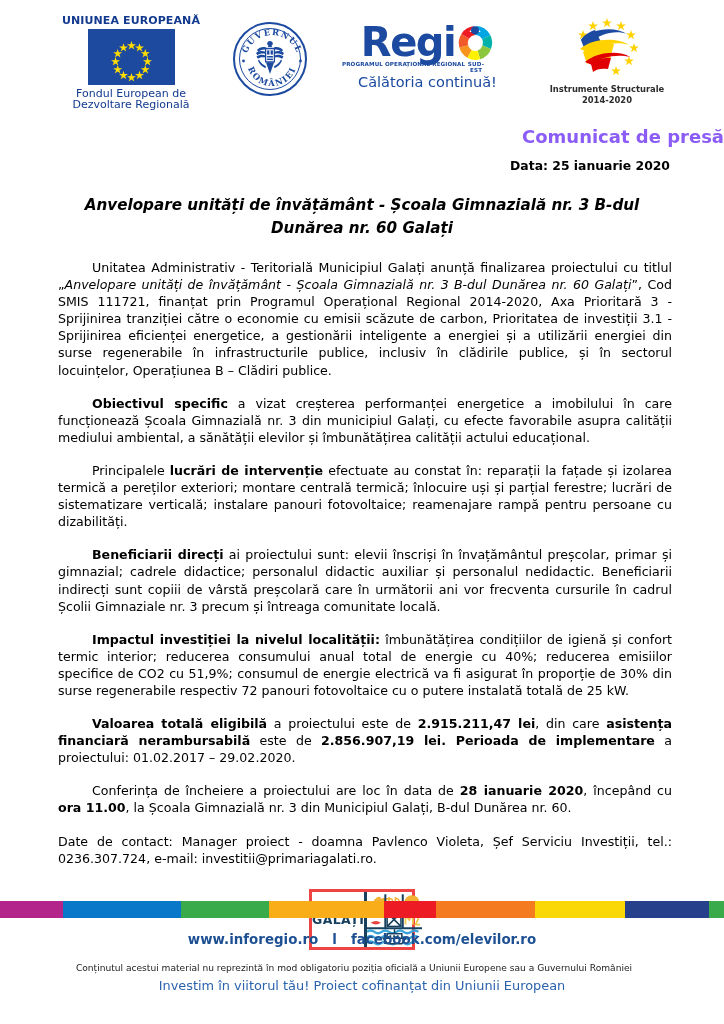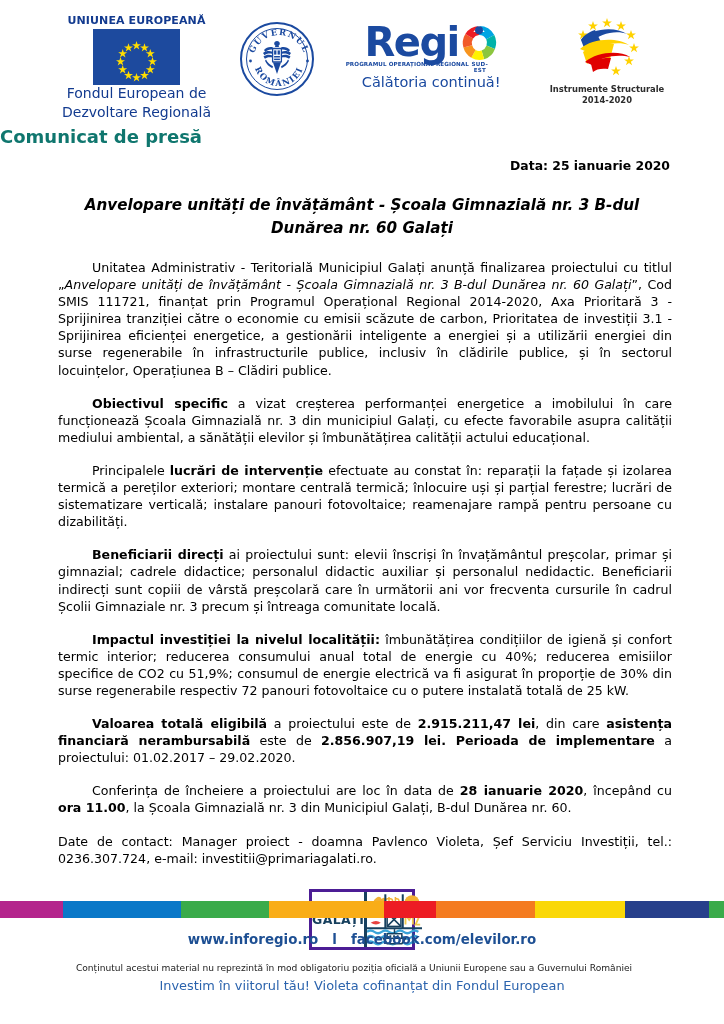--- a/index.html
+++ b/index.html
@@ -45,21 +45,21 @@
     font-weight: bold;
   }
   .eu-flag {
     width: 87px;
     height: 56px;
     background: #1d4a9e;
     position: relative;
     margin: 0 auto;
   }
   .eu-sub {
-    font-size: 14px;
+    font-size: 11px;
     color: #123a8f;
     line-height: 11px;
     margin-top: 3px;
     white-space: nowrap;
   }
 
   
   .gov-seal {
     width: 74px;
     height: 74px;
@@ -149,24 +149,24 @@
     font-size: 8.4px;
     font-weight: bold;
     color: #2d2d2d;
     line-height: 11px;
     margin-top: 2px;
     white-space: nowrap;
   }
 
   
   .doc-title {
-    text-align: left;
+    text-align: right;
     font-size: 18px;
     font-weight: bold;
-    color: #0f766e;
+    color: #8b5cf6;
     margin: 8px 0 0 0;
     font-family: "DejaVu Sans", sans-serif;
   }
   .doc-date {
     text-align: right;
     font-size: 12.4px;
     font-weight: bold;
     padding-right: 54px;
     margin-top: 11px;
     margin-left: 14px;
@@ -199,21 +199,21 @@
 
   
   .city-logo-row {
     display: flex;
     justify-content: center;
     margin-top: 22px;
   }
   .city-logo {
     width: 106px;
     height: 61px;
-    border: 3px solid #4c1d95;
+    border: 3px solid #ef4444;
     box-sizing: border-box;
     display: flex;
     background: #ffffff;
   }
   .city-name {
     width: 62px;
     display: flex;
     align-items: center;
     justify-content: center;
     font-size: 12.5px;
@@ -293,21 +293,21 @@
             <polygon points="43.5,44 44.6,47.2 48,47.2 45.2,49.2 46.3,52.4 43.5,50.4 40.7,52.4 41.8,49.2 39,47.2 42.4,47.2"></polygon>
             <polygon points="35.5,41.8 36.6,45 40,45 37.2,47 38.3,50.2 35.5,48.2 32.7,50.2 33.8,47 31,45 34.4,45"></polygon>
             <polygon points="29.7,36 30.8,39.2 34.2,39.2 31.4,41.2 32.5,44.4 29.7,42.4 26.9,44.4 28,41.2 25.2,39.2 28.6,39.2"></polygon>
             <polygon points="27.5,28 28.6,31.2 32,31.2 29.2,33.2 30.3,36.4 27.5,34.4 24.7,36.4 25.8,33.2 23,31.2 26.4,31.2"></polygon>
             <polygon points="29.7,20 30.8,23.2 34.2,23.2 31.4,25.2 32.5,28.4 29.7,26.4 26.9,28.4 28,25.2 25.2,23.2 28.6,23.2"></polygon>
             <polygon points="35.5,14.2 36.6,17.4 40,17.4 37.2,19.4 38.3,22.6 35.5,20.6 32.7,22.6 33.8,19.4 31,17.4 34.4,17.4"></polygon>
           </g>
         </svg>
       </div>
       <div class="eu-sub">Fondul European de</div>
-      <div class="eu-sub" style="margin-top:8px">Dezvoltare Regională</div>
+      <div class="eu-sub" style="margin-top:0">Dezvoltare Regională</div>
     </div>
 
     <div class="logo-block">
       <div class="gov-seal">
         <svg class="gov-ring-text" viewBox="0 0 74 74">
           <defs>
             <path id="arcTop" d="M 11,37 A 26,26 0 0 1 63,37"></path>
             <path id="arcBot" d="M 12,37 A 25,25 0 0 0 62,37"></path>
           </defs>
           <text font-family="DejaVu Serif, serif" font-size="8.4" font-weight="bold" fill="#1b4aa0" letter-spacing="1.4">
@@ -460,21 +460,21 @@
             <rect x="28.5" y="44.7" width="2" height="2" fill="#17405e"></rect>
             <rect x="32.5" y="44.7" width="2" height="2" fill="#17405e"></rect>
             <line x1="30" y1="38" x2="30" y2="43" stroke="#17405e" stroke-width="1.6"></line>
           </g>
         </svg>
       </div>
     </div>
   </div>
 
   <div class="footer-slogan">
-    <div>Investim în viitorul tău! Violeta cofinanțat din Fondul European</div>
+    <div>Investim în viitorul tău! Proiect cofinanțat din Uniunii European</div>
   </div>
 
   <div class="color-bar" id="colorBar">
       <span style="background: rgb(180, 37, 140); width: 63px;"></span>
       <span style="background: rgb(10, 120, 200); width: 118px;"></span>
       <span style="background: rgb(58, 171, 74); width: 88px;"></span>
       <span style="background: rgb(249, 173, 24); width: 115px;"></span>
       <span style="background: rgb(237, 28, 36); width: 52px;"></span>
       <span style="background: rgb(244, 123, 32); width: 99px;"></span>
       <span style="background: rgb(250, 216, 8); width: 90px;"></span>

